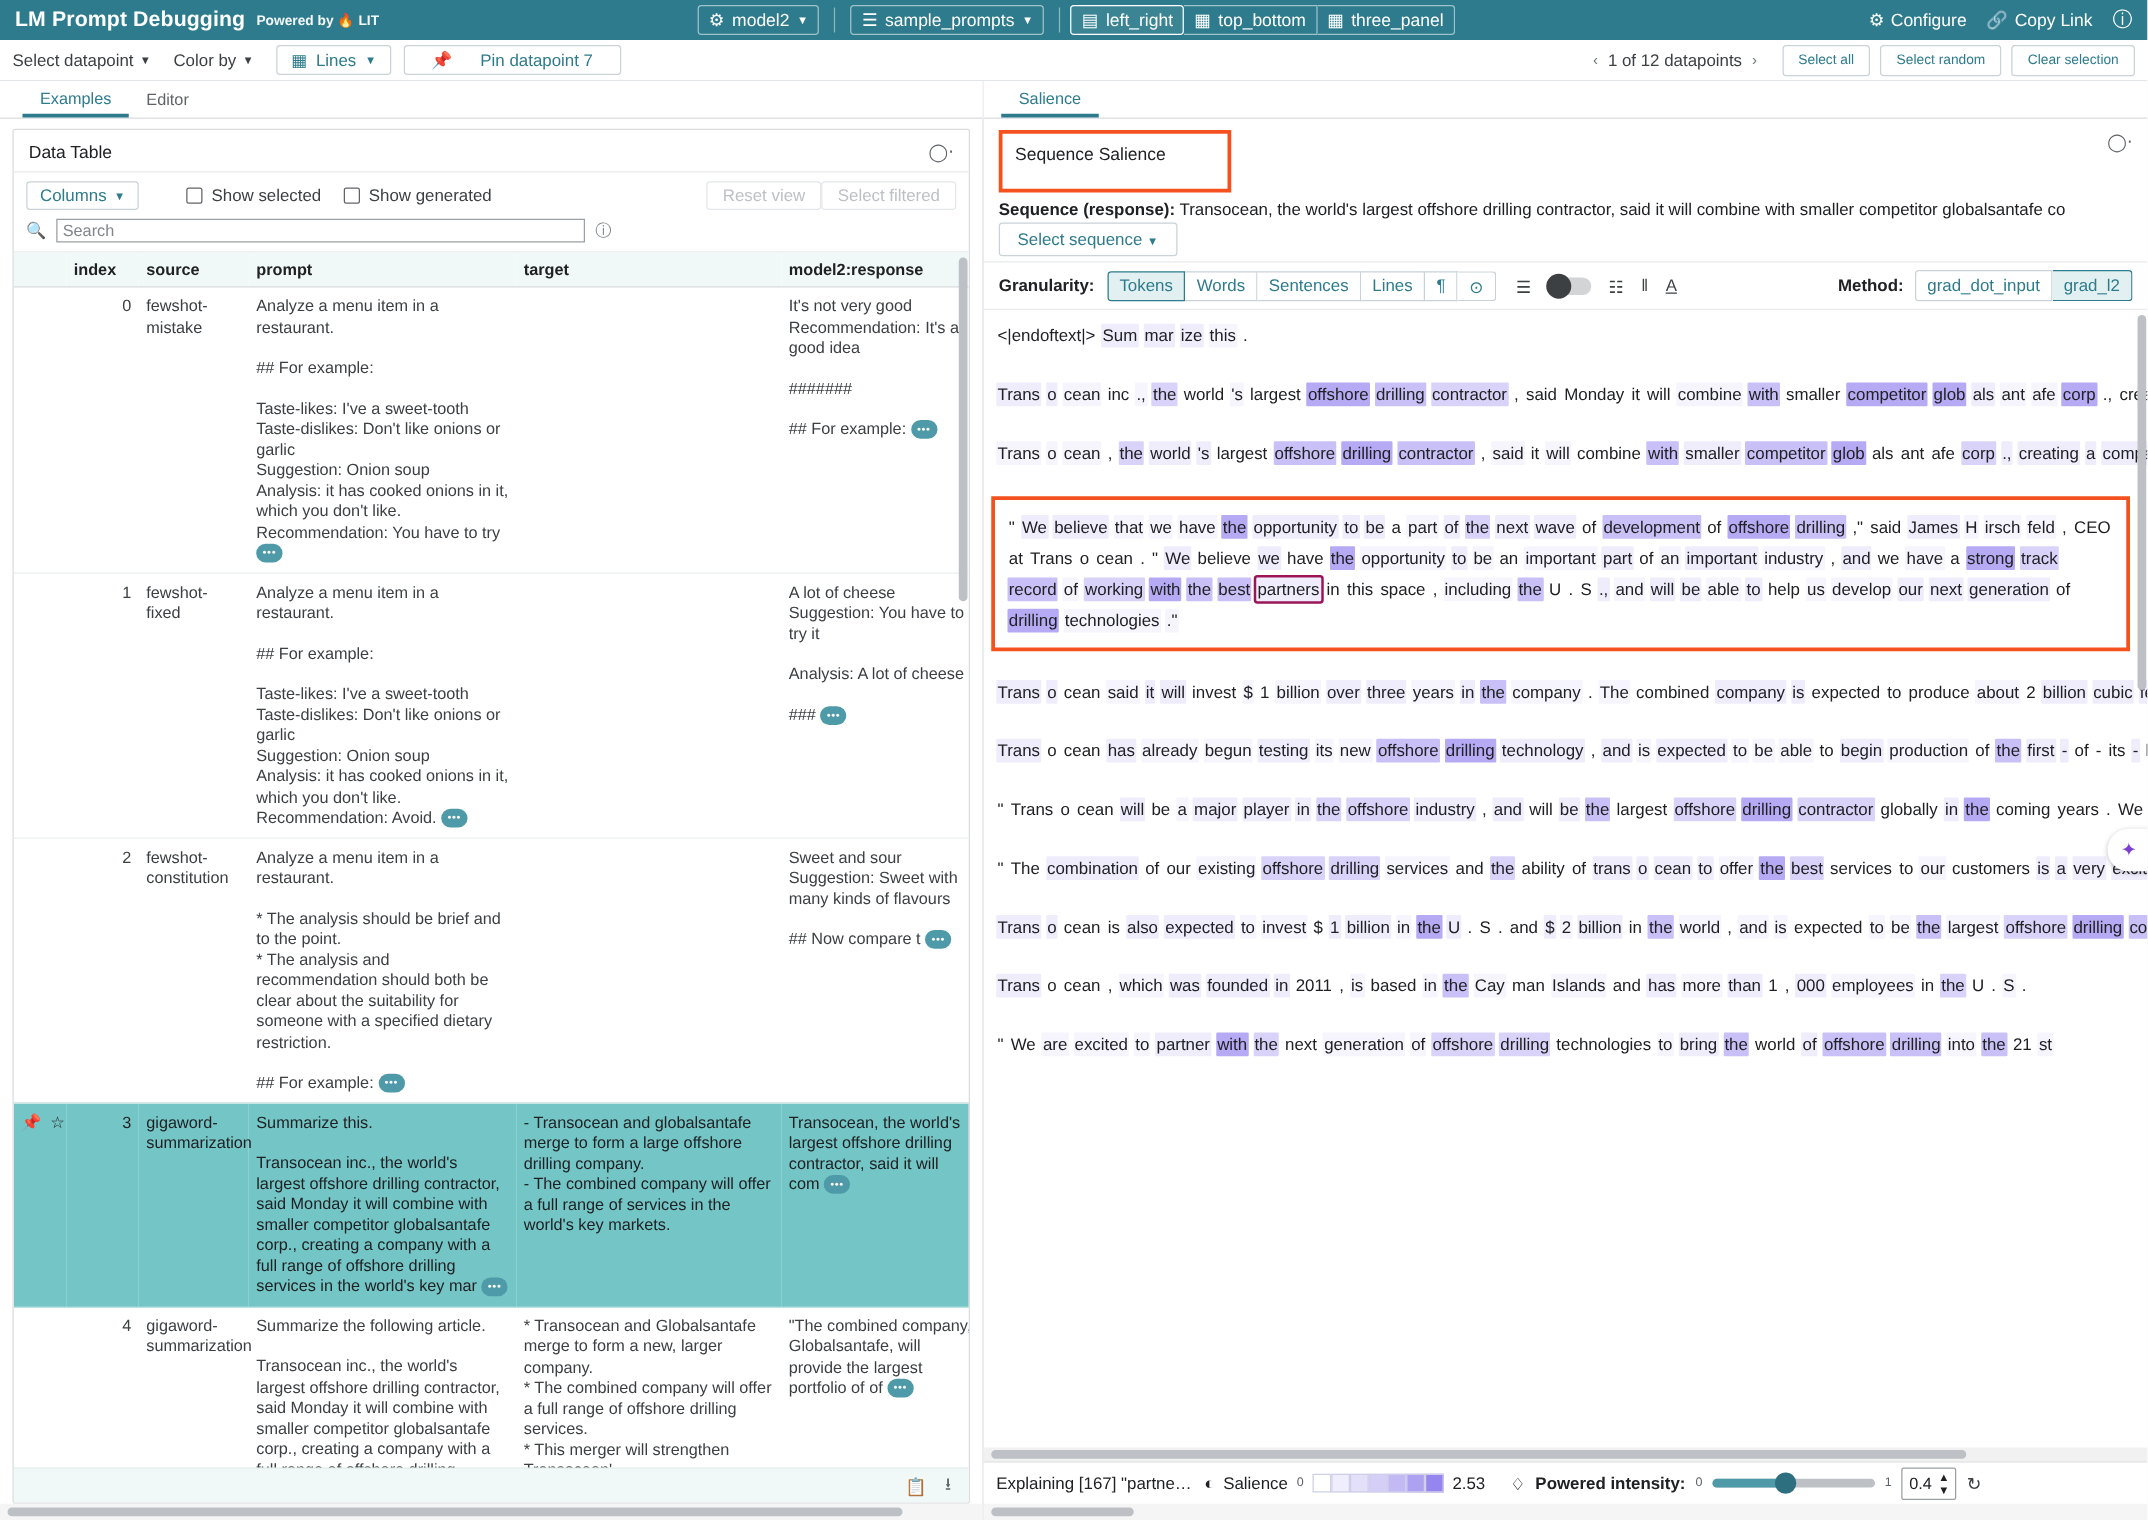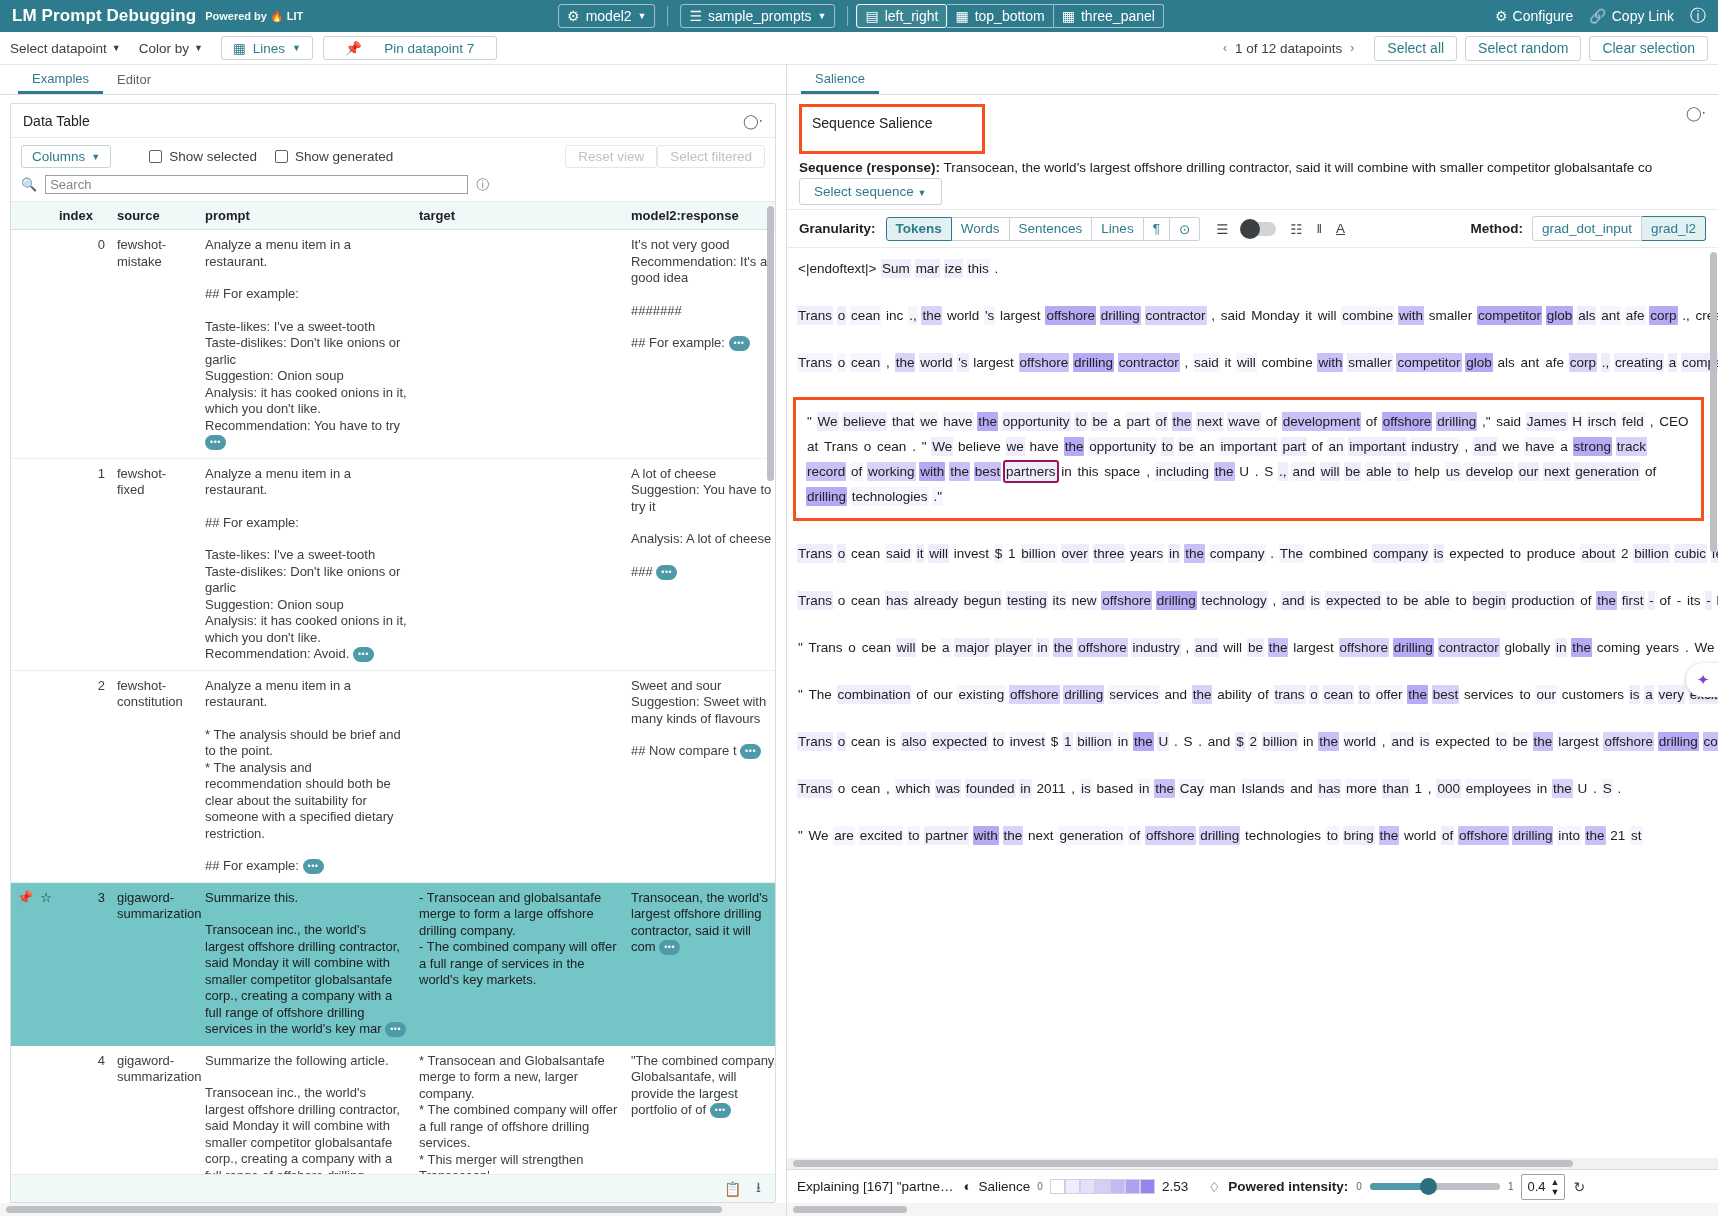--- a/index.html
+++ b/index.html
@@ -72,21 +72,21 @@
     margin-right: 10px; cursor:pointer; font-size:13.5px;
     height: 24px;
   }
   .tb-btn.wide { min-width: 174px; justify-content:center; gap: 22px; }
   .toolbar-right { margin-left:auto; display:flex; align-items:center; gap:0; }
   .dp-nav { display:flex; align-items:center; gap:8px; color:#3c4043; font-size:13.5px; margin-right: 12px;}
   .dp-nav .arr { color:#6d7679; font-size: 12px; cursor:pointer;}
   .sel-btn {
     border:1px solid #c9d2d6; border-radius:3px;
     padding: 4px 12px; color:#2d7b8c; background:#fff;
-    font-size:14px; cursor:pointer; margin-left: 8px; height:25px;
+    font-size:11px; cursor:pointer; margin-left: 8px; height:25px;
     display:flex; align-items:center;
   }
 
   
   .main { display:flex; height: calc(1216px - 32px - 33px); background:#f1f3f4; }
   .left-pane { width: 787px; display:flex; flex-direction:column; background:#fff; border-right:1px solid #dadce0;}
   .right-pane { flex:1; display:flex; flex-direction:column; background:#fff; position:relative; }
 
   
   .tabrow { height: 30px; border-bottom:1px solid #dadce0; display:flex; padding-left: 18px; background:#fff;}
@@ -160,21 +160,21 @@
 
   .gran-row {
     display:flex; align-items:center; gap:0; padding: 6px 12px; border-top:1px solid #e8eaed; border-bottom:1px solid #e8eaed;
     font-size:13.5px;
   }
   .gran-label { font-weight:700; margin-right:10px; color:#202124;}
   .seg { display:flex; }
   .seg > div {
     border:1px solid #c9d2d6; border-left-width:0; padding: 3px 9px; color:#2d7b8c; font-size:13.5px; cursor:pointer; background:#fff;
   }
-  .seg > div:first-child { border-left-width:1px; border-radius:3px 0 0 3px;font-weight:bold; }
+  .seg > div:first-child { border-left-width:1px; border-radius:3px 0 0 3px; }
   .seg > div:last-child { border-radius:0 3px 3px 0; }
   .seg > div.active { background:#e3f0f2; border-color:#2d7b8c; }
   .icon-tools { display:flex; align-items:center; gap:14px; margin-left: 16px; color:#3c4043;}
   .toggle { width:34px; height:14px; background:#d2d4d6; border-radius:8px; position:relative; }
   .toggle .knob { position:absolute; left:-2px; top:-3px; width:20px; height:20px; border-radius:50%; background:#3c4043; }
   .method-wrap { margin-left:auto; display:flex; align-items:center; gap:9px;justify-content:center;}
   .method-lbl { font-weight:700; }
   .method-seg { display:flex;}
   .method-seg > div { border:1px solid #c9d2d6; border-left-width:0; padding:4px 9px; color:#2d7b8c; font-size:13.5px; cursor:pointer;}
   .method-seg > div:first-child { border-left-width:1px; border-radius:3px 0 0 3px;}

